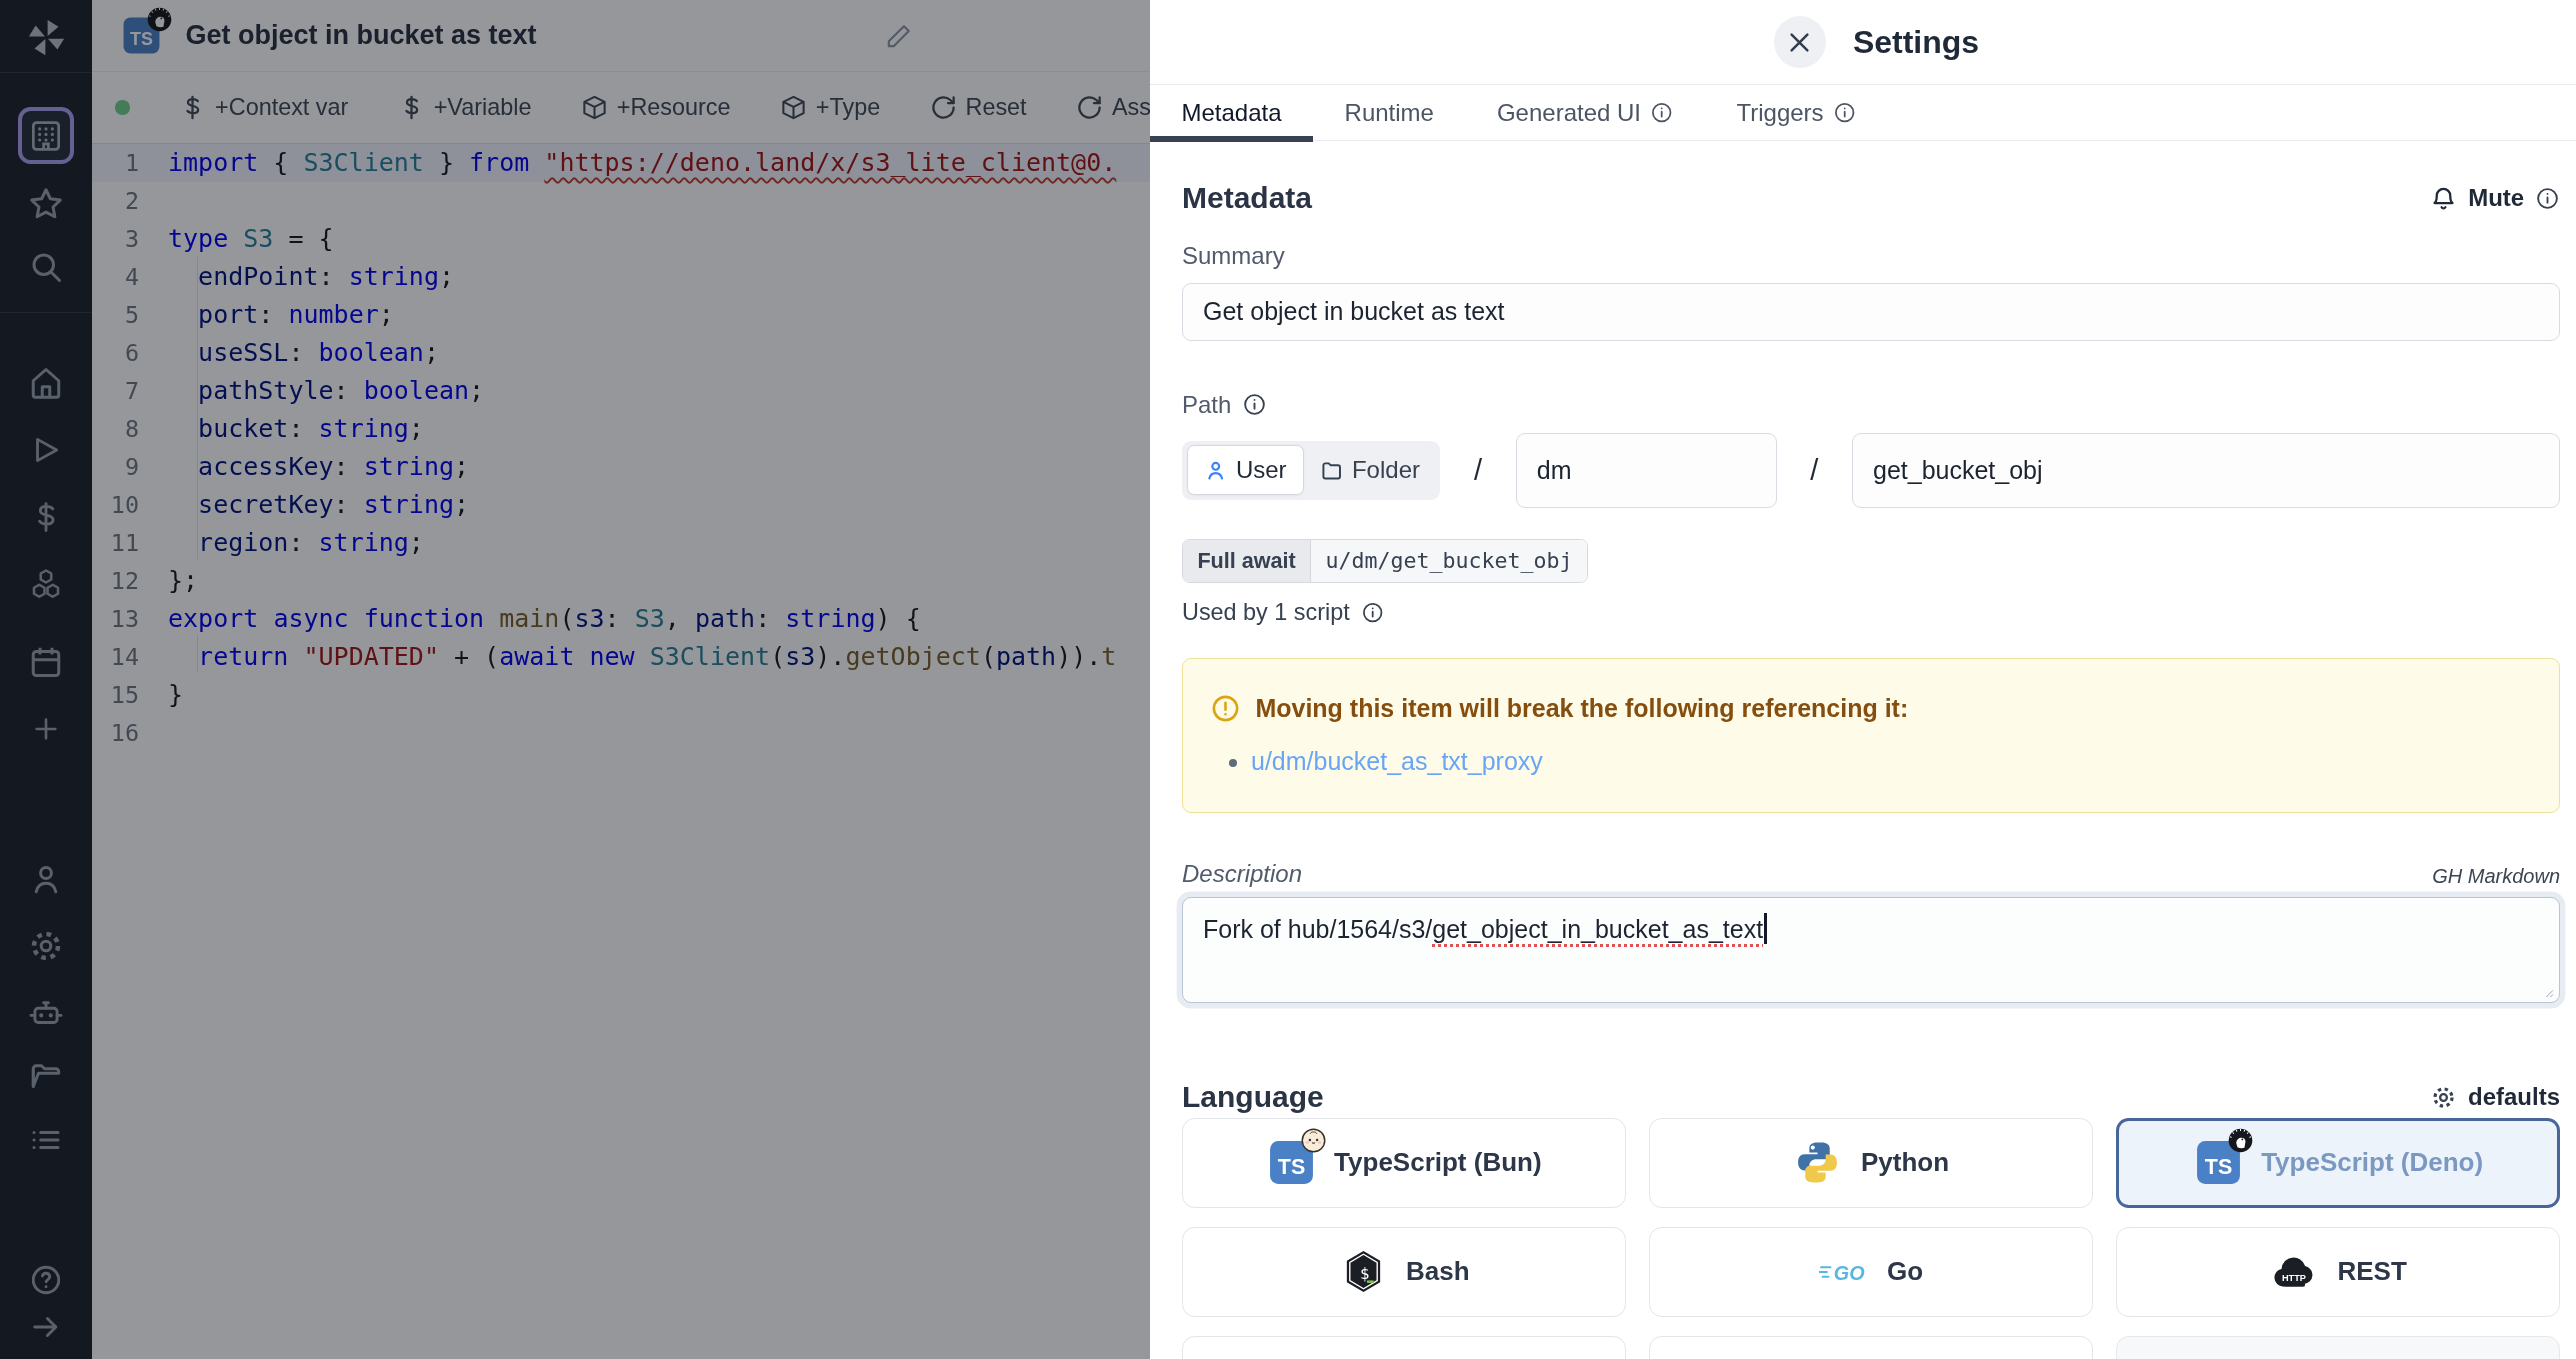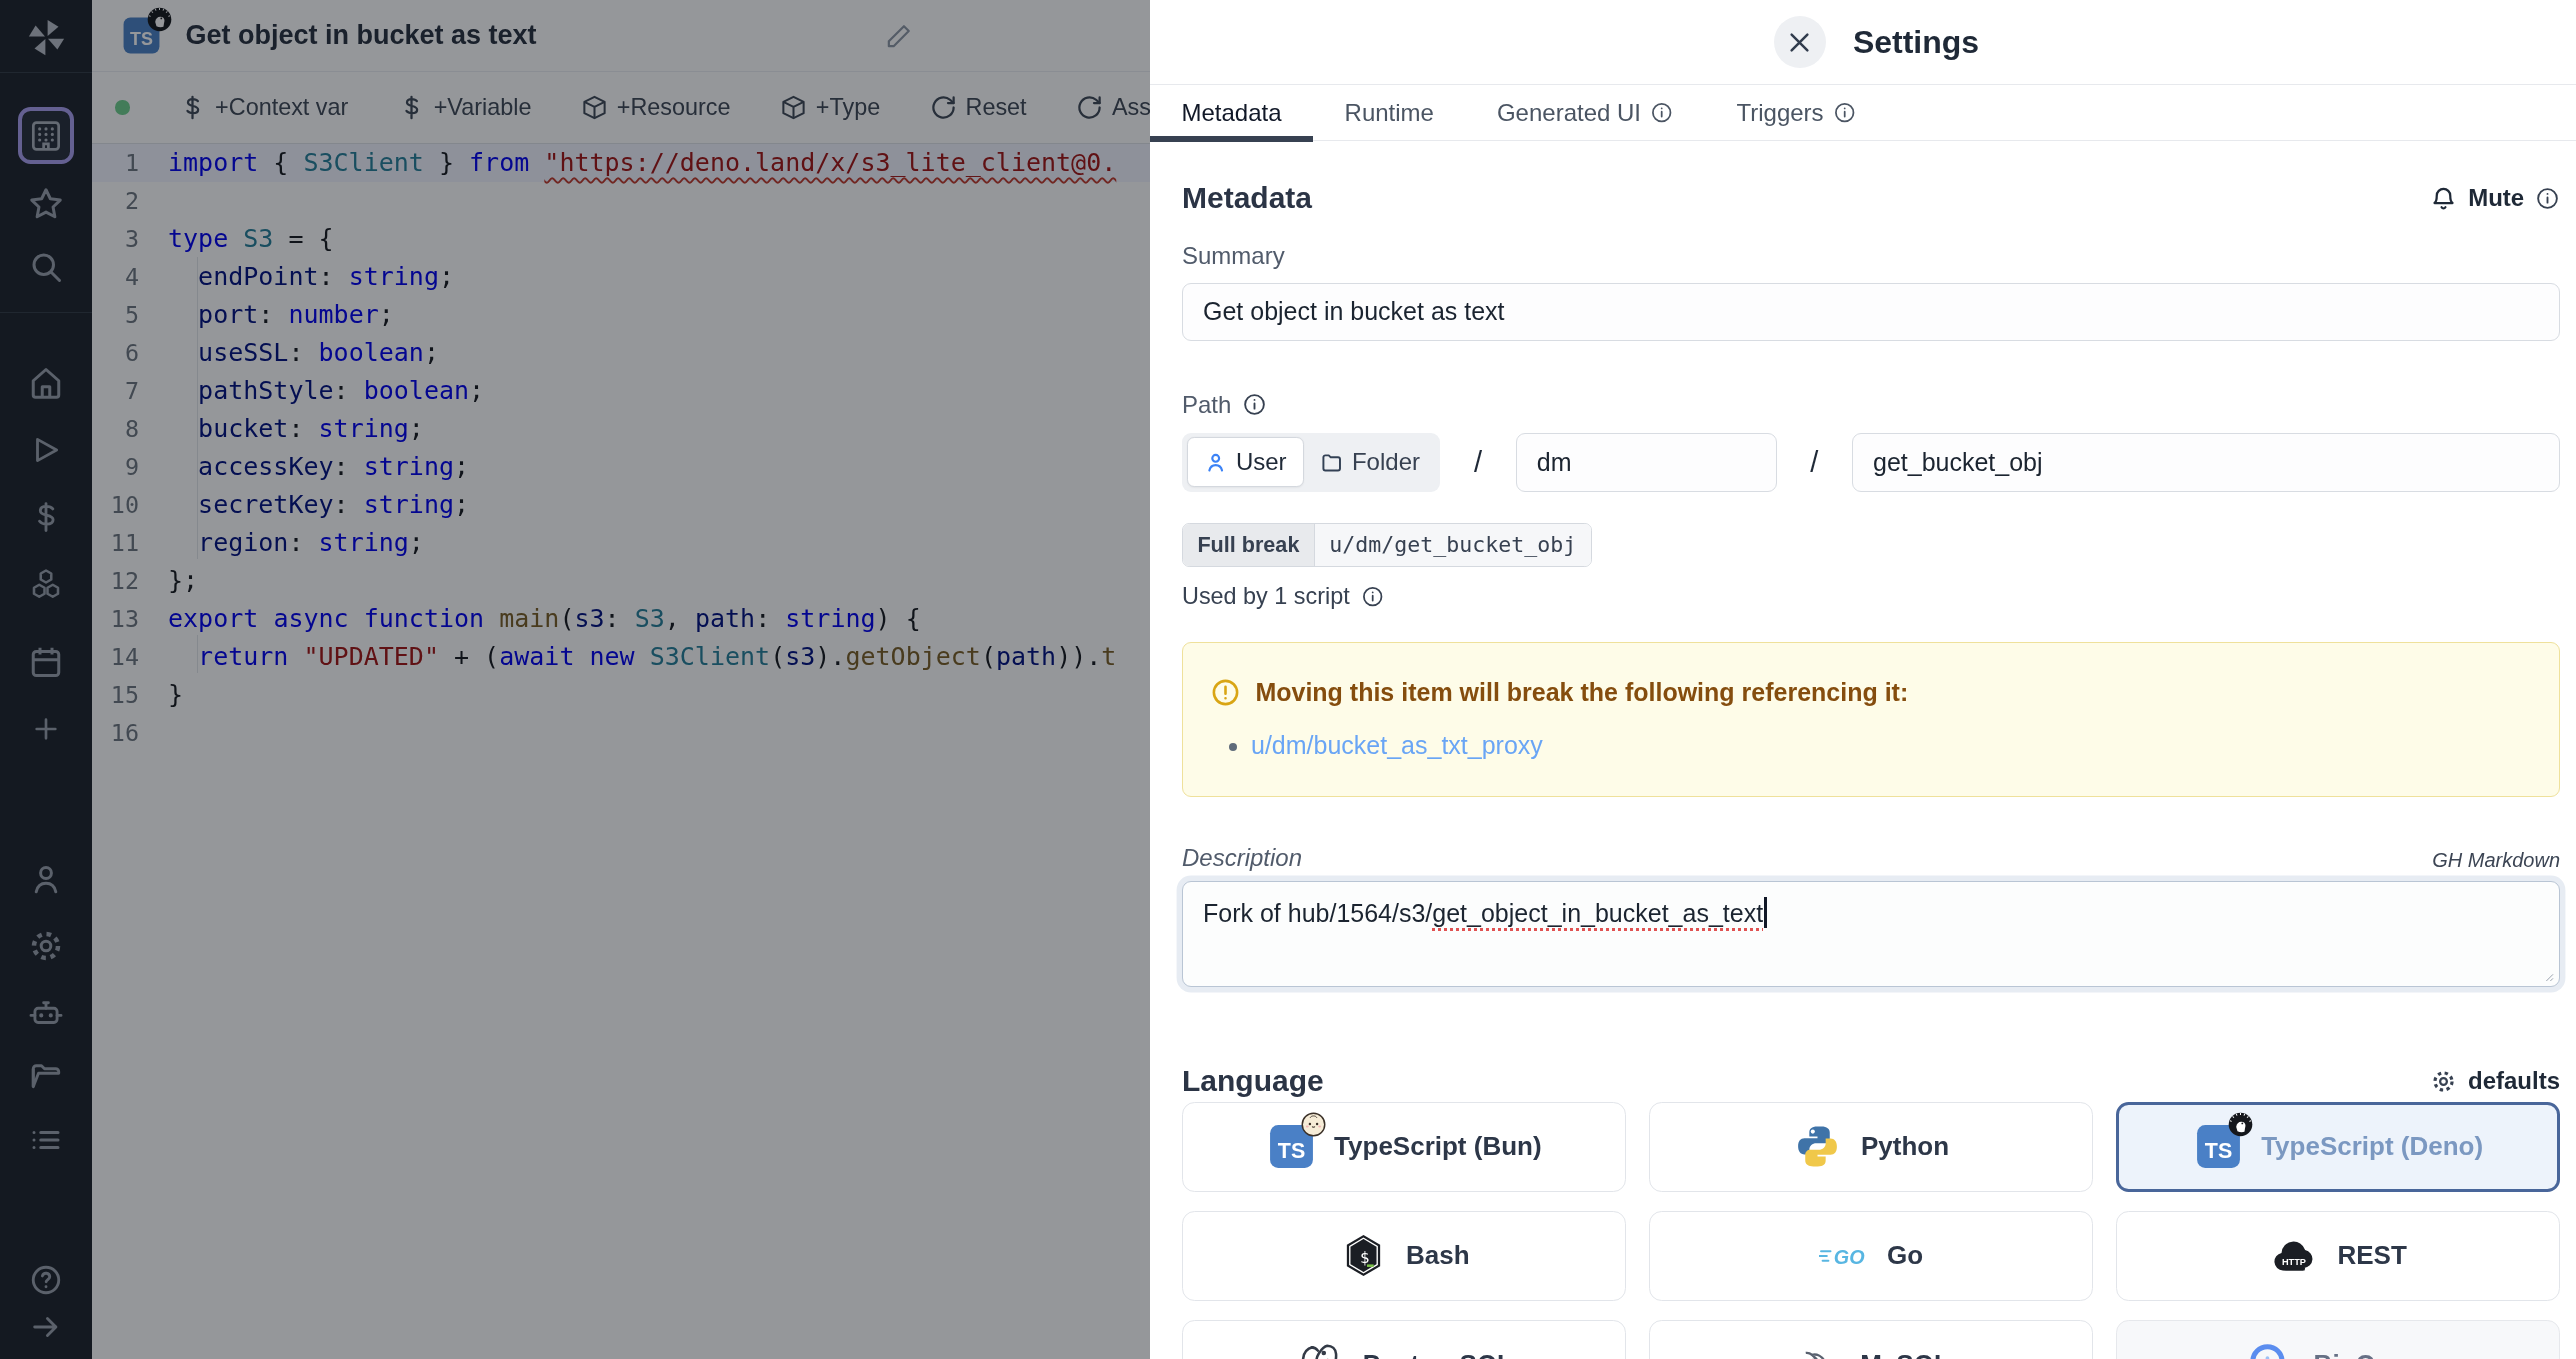--- a/index.html
+++ b/index.html
@@ -62,21 +62,21 @@
   .text-input { margin-top:12.6px; height:58px; border:1.8px solid #d8dce2; border-radius:9px; background:#fdfdfe;
                 display:flex; align-items:center; padding:0 20px; font-size:25px; color:#1b2430; }
   .label-info { display:flex; align-items:center; gap:10.8px; }
   .label-info .info-ic { color:#374151; }
 
   .path-row { margin-top:14.4px; display:flex; align-items:center; gap:12px; }
   .seg-toggle { height:59px; background:#eef0f3; border-radius:9px; padding:4.5px; display:flex; align-items:center; }
   .seg { height:50px; display:flex; align-items:center; gap:9px; padding:0 16px; font-size:24px; color:#374151; border-radius:7.2px; cursor:pointer; }
   .seg.selected { background:#fff; border:0.9px solid #d4d8de; color:#1f2937; box-shadow:0 0.9px 1.8px rgba(0,0,0,0.05); }
   .slash { font-size:29px; color:#1f2937; padding:0 21.6px; }
-  .path-input { height:59px; border:1.8px solid #d8dce2; border-radius:9px; background:#fdfdfe;
+  .path-input { height:75px; border:1.8px solid #d8dce2; border-radius:9px; background:#fdfdfe;
                 display:flex; align-items:center; padding:4px 20px; font-size:25px; color:#1b2430; }
   .owner-input { width:261px; }
   .name-input { flex:1; }
 
   .fullpath { margin-top:31px; display:inline-flex; border:0.9px solid #d5d9df; border-radius:7.2px; overflow:hidden; }
   .fullpath .k { background:#e8eaed; padding:8px 14.4px; font-size:21.6px; font-weight:bold; color:#374151; }
   .fullpath .v { background:#f6f7f9; padding:8px 14.4px; font-size:21.6px; color:#374151;
                  font-family:"DejaVu Sans Mono", monospace; border-left:0.9px solid #d5d9df; }
   .usedby { margin-top:16px; display:flex; align-items:center; gap:10.8px; font-size:23.4px; color:#374151; }
   .usedby .info-ic { color:#374151; }
@@ -385,21 +385,21 @@
             <span>Folder</span>
           </div>
         </div>
         <span class="slash">/</span>
         <div class="path-input owner-input">dm</div>
         <span class="slash">/</span>
         <div class="path-input name-input">get_bucket_obj</div>
       </div>
 
       <div class="fullpath">
-        <span class="k">Full break</span>
+        <span class="k">Full await</span>
         <span class="v">u/dm/get_bucket_obj</span>
       </div>
       <div class="usedby">
         <span>Used by 1 script</span>
         <svg class="info-ic" width="23.4" height="23.4" viewBox="0 0 24 24" fill="none" stroke="currentColor" stroke-width="1.8" stroke-linecap="round">
             <circle cx="12" cy="12" r="9"></circle>
             <path d="M12 11v5M12 7.6h.01"></path>
           </svg>
       </div>
 

